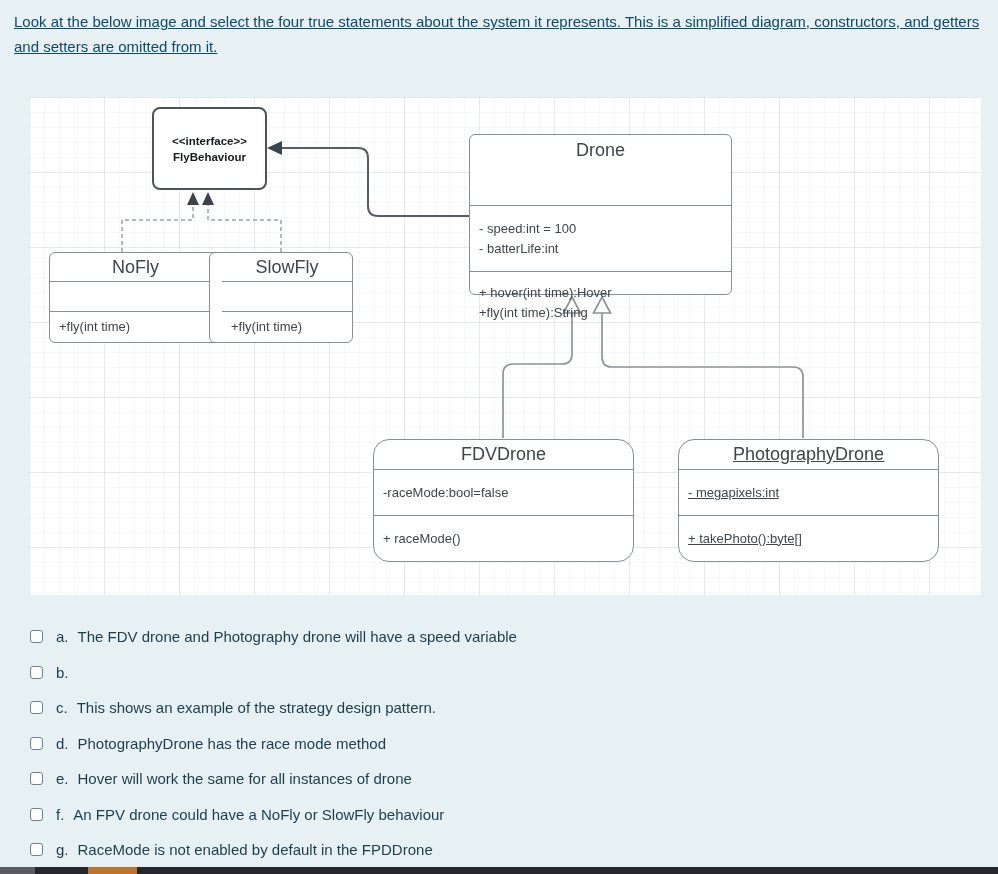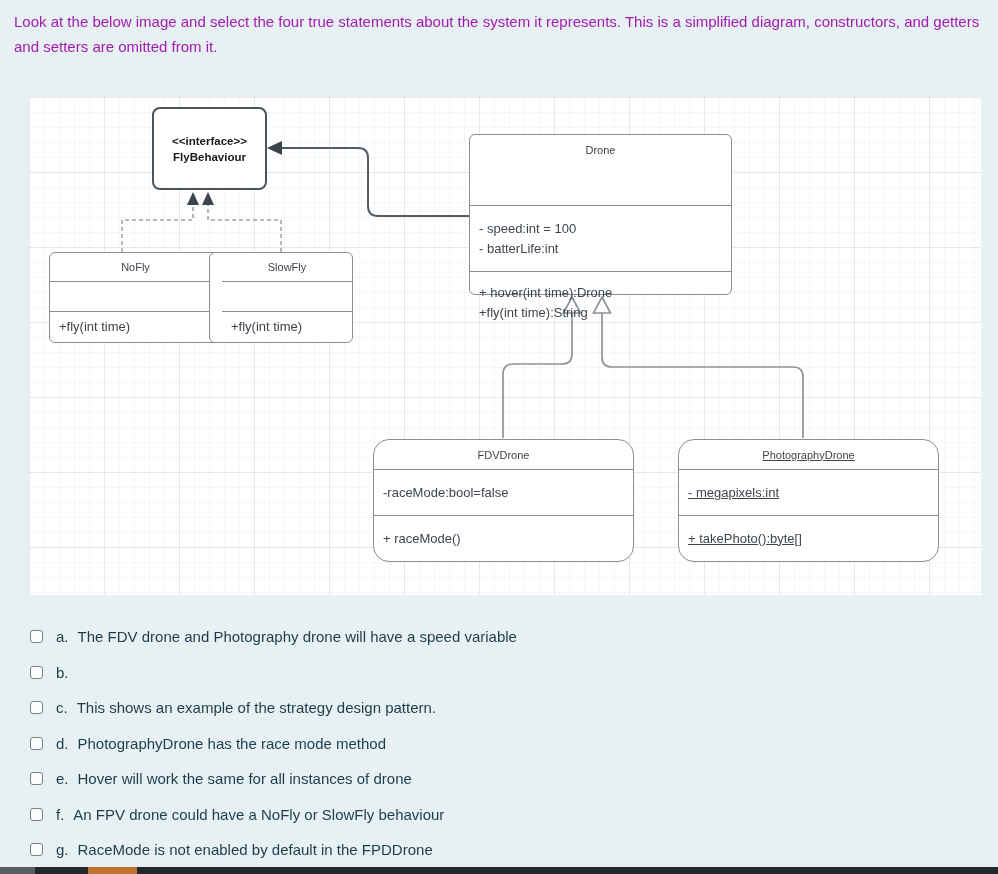--- a/index.html
+++ b/index.html
@@ -4,39 +4,39 @@
 <style>
   html,body{margin:0;padding:0;}
   body{
     width:998px;height:874px;position:relative;overflow:hidden;
     background:#e7f0f2;
     font-family:"Liberation Sans", sans-serif;
   }
   
   .question{
     position:absolute;left:14px;top:9px;width:980px;
-    font-size:15px;line-height:25px;color:#a21caf;
+    font-size:15px;line-height:25px;color:#0c4a6e;text-decoration:underline;
   }
   
   .panel{
     position:absolute;left:29px;top:97px;width:952px;height:498px;
     background-color:#ffffff;
     background-image:
       linear-gradient(to right, rgba(90,110,130,0.10) 1px, transparent 1px),
       linear-gradient(to bottom, rgba(90,110,130,0.10) 1px, transparent 1px),
       linear-gradient(to right, rgba(90,110,130,0.05) 1px, transparent 1px),
       linear-gradient(to bottom, rgba(90,110,130,0.05) 1px, transparent 1px);
     background-size:75px 75px,75px 75px,15px 15px,15px 15px;
   }
   .connectors{position:absolute;left:0;top:0;pointer-events:none;}
   .uml-box{
     position:absolute;background:#fff;border:1px solid #868e96;border-radius:6px;
     color:#3e454c;box-sizing:border-box;
   }
-  .uml-title{display:flex;align-items:center;justify-content:center;font-size:11px;}
+  .uml-title{display:flex;align-items:center;justify-content:center;font-size:18px;}
   .cmp{border-top:1px solid #868e96;display:flex;flex-direction:column;justify-content:center;
        padding-left:9px;font-size:13px;line-height:20px;box-sizing:border-box;}
   
   .iface{
     left:123px;top:10px;width:115px;height:83px;
     border:2px solid #4b535b;border-radius:8px;
     display:flex;flex-direction:column;align-items:center;justify-content:center;
     font-size:11.5px;font-weight:bold;color:#16191c;line-height:16px;text-align:right;
   }
   .box-nofly  {left:20px; top:155px;width:173px;height:91px;}
@@ -115,21 +115,21 @@
     </div>
   </div>
 
   <div class="uml-box box-drone">
     <div class="uml-title">Drone</div>
     <div class="cmp attrs">
       <span>- speed:int = 100</span>
       <span>- batterLife:int</span>
     </div>
     <div class="cmp meth">
-      <span>+ hover(int time):Drone</span>
+      <span>+ hover(int time):Hover</span>
       <span>+fly(int time):String</span>
     </div>
   </div>
 
   <div class="uml-box box-sub box-fdv">
     <div class="uml-title">FDVDrone</div>
     <div class="cmp attrs">
       <span>-raceMode:bool=false</span>
     </div>
     <div class="cmp meth">

